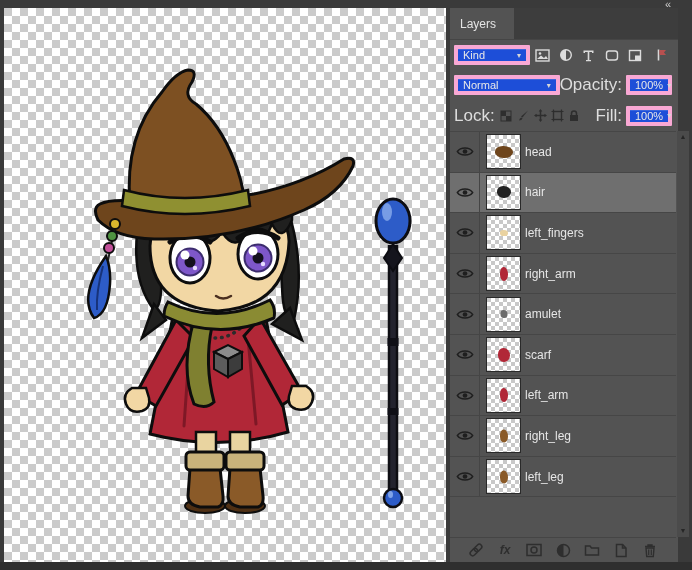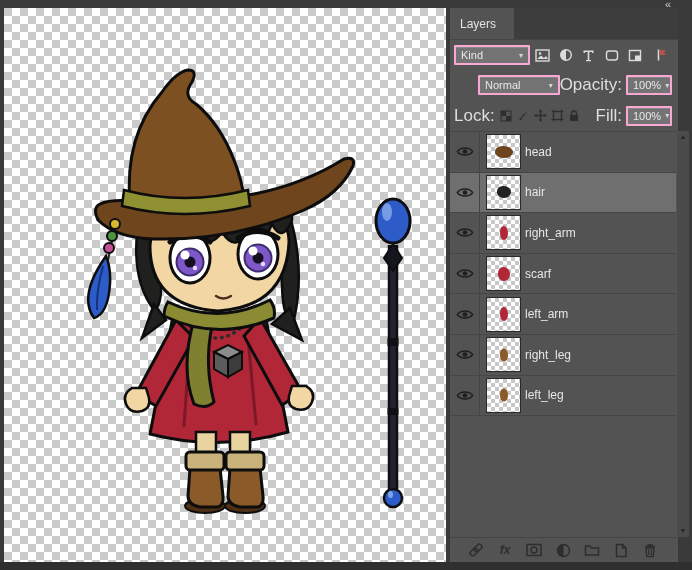--- a/index.html
+++ b/index.html
@@ -17,26 +17,26 @@
   .panel{position:absolute;left:450px;top:8px;width:228px;height:554px;background:#535353;}
   .tab-bar{height:32px;background:#3d3d3d;display:flex;align-items:stretch;border-bottom:1px solid #454545;}
   .tab{width:64px;background:#535353;display:flex;align-items:center;padding-left:10px;
        font-size:12px;color:#e4e4e4;}
   .panel-main{position:absolute;left:0;top:32px;width:226px;height:522px;}
 
   .filter-row{height:30px;display:flex;align-items:center;padding:0 4px;gap:2px;}
   .blend-row{height:30px;display:flex;align-items:center;padding:0 4px;}
   .lock-row{height:31px;display:flex;align-items:center;padding:0 4px;font-size:11px;}
 
-  .psselect{background:#737373;border:2px solid #f9a8d4;border-radius:1px;height:20px;
+  .psselect{background:#1d4ed8;border:4px solid #f9a8d4;border-radius:1px;height:20px;
     display:flex;align-items:center;padding:0 5px;font-size:11px;color:#e8e8e8;
     box-shadow:inset 0 1px 0 rgba(255,255,255,.14);}
   .psselect .arrow{margin-left:auto;font-size:8px;color:#d6d6d6;padding-left:4px;}
   .psselect.kind{width:76px;}
-  .psselect.blend{width:116px;margin-left:24px;}
+  .psselect.blend{width:116px;}
   .psselect.val{width:46px;}
 
   .lbl{font-size:17px;color:#dedede;white-space:nowrap;}
 
   .fbtn{width:21px;height:20px;display:flex;align-items:center;justify-content:center;}
   .lbtn{width:17px;height:18px;display:flex;align-items:center;justify-content:center;}
   .spacer{margin-left:auto;}
 
   .layer-list{height:406px;border-top:1px solid #464646;overflow:hidden;background:#535353;}
   .layer-row{height:40.6px;display:flex;align-items:center;border-bottom:1px solid #464646;}
@@ -286,23 +286,47 @@
     <span class="lname">hair</span>
   </div>
           <div class="layer-row">
     <div class="eye-cell">
       <svg class="eye" width="18" height="11" viewBox="0 0 20 12">
         <path d="M1.5 6 C5 0.8, 15 0.8, 18.5 6 C15 11.2, 5 11.2, 1.5 6 Z" fill="none" stroke="#1f1f1f" stroke-width="1.6"></path>
         <circle cx="10" cy="6" r="2.6" fill="#1f1f1f"></circle>
       </svg>
     </div>
     <div class="thumb">
+      <div class="blob" style="background: rgb(233, 210, 160); width: 8px; height: 6px;"></div>
+    </div>
+    <span class="lname">left_fingers</span>
+  </div>
+          <div class="layer-row">
+    <div class="eye-cell">
+      <svg class="eye" width="18" height="11" viewBox="0 0 20 12">
+        <path d="M1.5 6 C5 0.8, 15 0.8, 18.5 6 C15 11.2, 5 11.2, 1.5 6 Z" fill="none" stroke="#1f1f1f" stroke-width="1.6"></path>
+        <circle cx="10" cy="6" r="2.6" fill="#1f1f1f"></circle>
+      </svg>
+    </div>
+    <div class="thumb">
       <div class="blob" style="background: rgb(177, 39, 55); width: 8px; height: 14px;"></div>
     </div>
     <span class="lname">right_arm</span>
+  </div>
+          <div class="layer-row">
+    <div class="eye-cell">
+      <svg class="eye" width="18" height="11" viewBox="0 0 20 12">
+        <path d="M1.5 6 C5 0.8, 15 0.8, 18.5 6 C15 11.2, 5 11.2, 1.5 6 Z" fill="none" stroke="#1f1f1f" stroke-width="1.6"></path>
+        <circle cx="10" cy="6" r="2.6" fill="#1f1f1f"></circle>
+      </svg>
+    </div>
+    <div class="thumb">
+      <div class="blob" style="background: rgb(107, 107, 107); width: 7px; height: 8px;"></div>
+    </div>
+    <span class="lname">amulet</span>
   </div>
           <div class="layer-row">
     <div class="eye-cell">
       <svg class="eye" width="18" height="11" viewBox="0 0 20 12">
         <path d="M1.5 6 C5 0.8, 15 0.8, 18.5 6 C15 11.2, 5 11.2, 1.5 6 Z" fill="none" stroke="#1f1f1f" stroke-width="1.6"></path>
         <circle cx="10" cy="6" r="2.6" fill="#1f1f1f"></circle>
       </svg>
     </div>
     <div class="thumb">
       <div class="blob" style="background: rgb(177, 39, 55); width: 12px; height: 14px;"></div>

